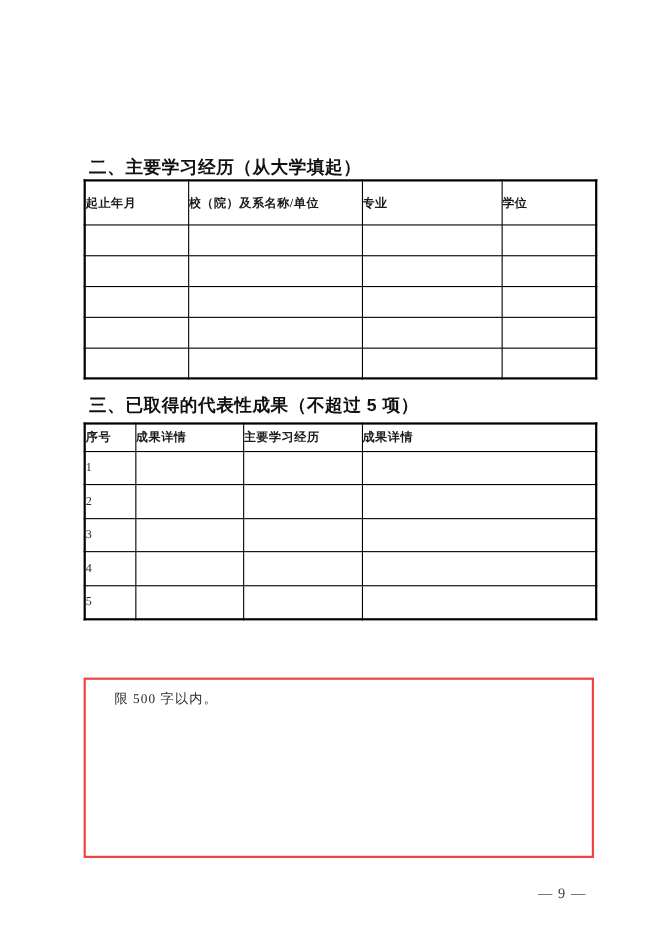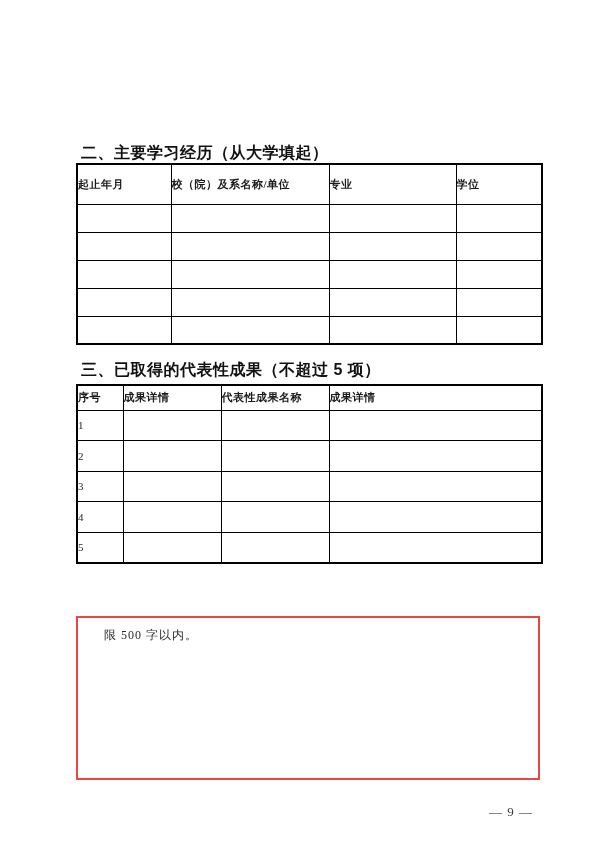--- a/index.html
+++ b/index.html
@@ -158,21 +158,21 @@
     <colgroup>
       <col style="width:46px">
         <col style="width:98px">
         <col style="width:108px">
         <col style="width:213px">
     </colgroup>
     <thead>
       <tr>
         <th>序号</th>
         <th>成果详情</th>
-        <th>代表性成果名称</th>
+        <th>主要学习经历</th>
         <th>成果详情</th>
       </tr>
     </thead>
     <tbody>
       <tr>
         <td class="rownum">1</td>
         <td></td>
         <td></td>
         <td></td>
       </tr>

